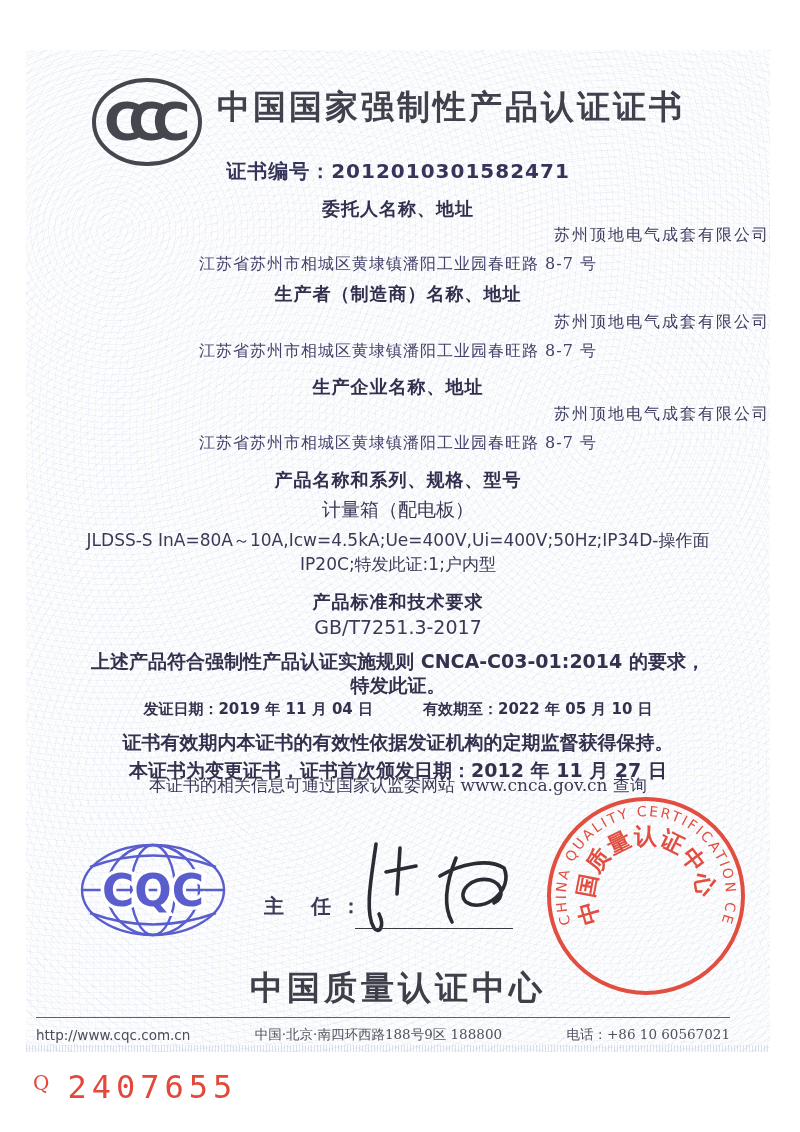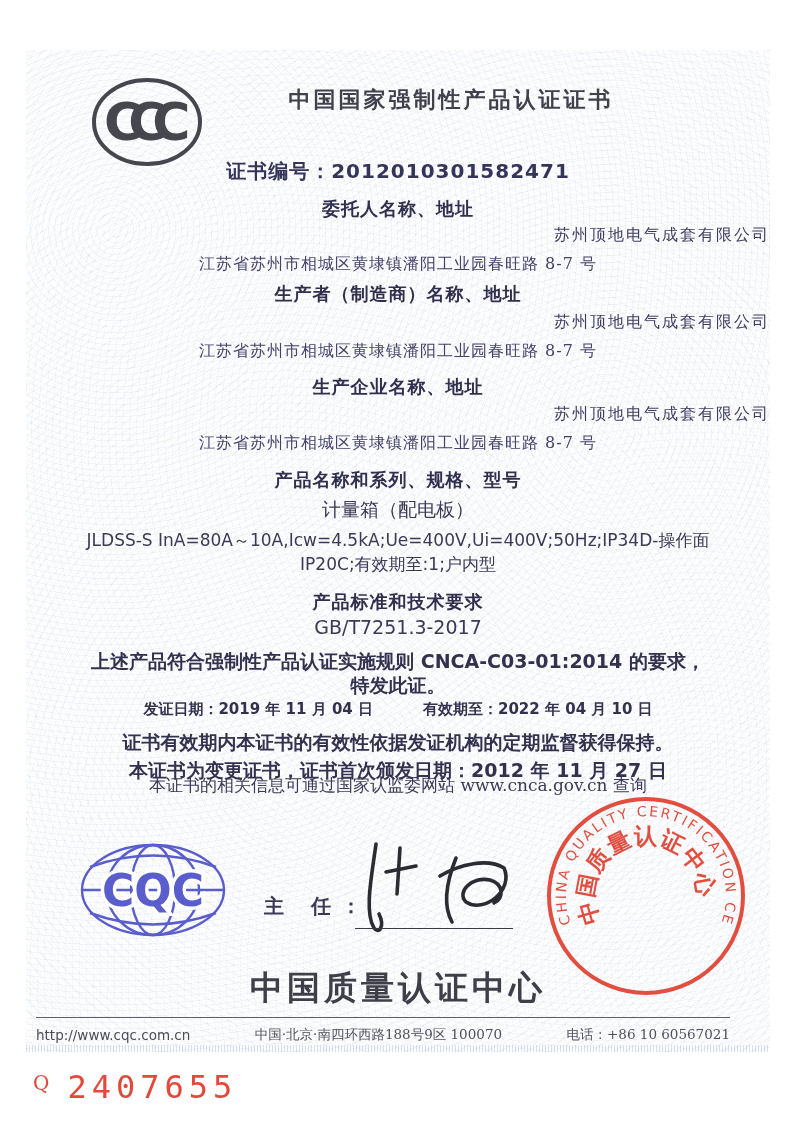--- a/index.html
+++ b/index.html
@@ -18,21 +18,21 @@
       #fefefe;
   }
   .line{position:absolute;left:0;width:100%;text-align:center;color:#3a3a56;white-space:nowrap;}
   .h{font-weight:bold;font-size:18px;color:#30304e;letter-spacing:1px;}
   .name{font-size:16px;letter-spacing:2px;color:#3d3d60;font-family:"DejaVu Serif",serif;text-align:right;}
   .addr{font-size:16px;letter-spacing:1px;color:#42426a;font-family:"DejaVu Serif",serif;}
   .big{font-size:19px;}
   .bold{font-weight:bold;color:#32324e;}
   .title{
     position:absolute;left:130px;top:35px;width:590px;text-align:center;
-    font-size:22px;font-weight:bold;letter-spacing:3px;color:#41414d;
+    font-size:33px;font-weight:bold;letter-spacing:3px;color:#41414d;
   }
   .certno{position:absolute;left:0;width:100%;top:108px;text-align:center;
     font-size:20px;font-weight:bold;color:#35355a;letter-spacing:1px;}
   .spec{
     position:absolute;left:42px;top:478px;width:660px;text-align:center;
     font-size:17px;line-height:24px;color:#3a3a56;white-space:normal;
   }
   .dates{position:absolute;left:0;top:650px;width:100%;display:flex;
     justify-content:center;gap:50px;font-size:15px;font-weight:bold;color:#32324e;}
   .director{position:absolute;left:238px;top:843px;font-size:20px;font-weight:bold;
@@ -80,31 +80,31 @@
   <div class="line h" style="top:232px">生产者（制造商）名称、地址</div>
   <div class="line name" style="top:262px">苏州顶地电气成套有限公司</div>
   <div class="line addr" style="top:291px">江苏省苏州市相城区黄埭镇潘阳工业园春旺路 8-7 号</div>
 
   <div class="line h" style="top:325px">生产企业名称、地址</div>
   <div class="line name" style="top:354px">苏州顶地电气成套有限公司</div>
   <div class="line addr" style="top:383px">江苏省苏州市相城区黄埭镇潘阳工业园春旺路 8-7 号</div>
 
   <div class="line big" style="top:447px">计量箱（配电板）</div>
   <div class="line h" style="top:418px">产品名称和系列、规格、型号</div>
-  <div class="spec">JLDSS-S InA=80A～10A,Icw=4.5kA;Ue=400V,Ui=400V;50Hz;IP34D-操作面 IP20C;有效期至:1;户内型</div>
+  <div class="spec">JLDSS-S InA=80A～10A,Icw=4.5kA;Ue=400V,Ui=400V;50Hz;IP34D-操作面 IP20C;特发此证:1;户内型</div>
 
   <div class="line h" style="top:540px">产品标准和技术要求</div>
   <div class="line big" style="top:566px">GB/T7251.3-2017</div>
 
   <div class="line big bold" style="top:599px">上述产品符合强制性产品认证实施规则 CNCA-C03-01:2014 的要求，</div>
   <div class="line big bold" style="top:623px">特发此证。</div>
 
   <div class="dates">
     <span>发证日期：2019 年 11 月 04 日</span>
-    <span>有效期至：2022 年 04 月 10 日</span>
+    <span>有效期至：2022 年 05 月 10 日</span>
   </div>
 
   <div class="line big bold" style="top:680px">证书有效期内本证书的有效性依据发证机构的定期监督获得保持。</div>
   <div class="line big bold" style="top:708px">本证书为变更证书，证书首次颁发日期：2012 年 11 月 27 日</div>
   <div class="line" style="top:724px;font-size:17px;font-family:'DejaVu Serif',serif;">本证书的相关信息可通过国家认监委网站 www.cnca.gov.cn 查询</div>
 
   <div class="cqc">
     <svg width="150" height="100" viewBox="0 0 150 100">
       <g fill="none" stroke="#5a5ecd" stroke-width="2.4">
         <ellipse cx="75" cy="50" rx="71" ry="45"></ellipse>
@@ -148,21 +148,21 @@
         </text>
       </g>
     </svg>
   </div>
 
   <div class="orgname">中国质量认证中心</div>
 
   <div class="rule"></div>
   <div class="footrow">
     <span>http://www.cqc.com.cn</span>
-    <span class="mid">中国·北京·南四环西路188号9区  100070</span>
+    <span class="mid">中国·北京·南四环西路188号9区  188800</span>
     <span class="mid">电话：+86 10 60567021</span>
   </div>
   <div class="bstrip"></div>
 </div>
 
 <div class="serial">
   <span class="pfx">Q</span>
   <span class="num">2407655</span>
 </div>
 

